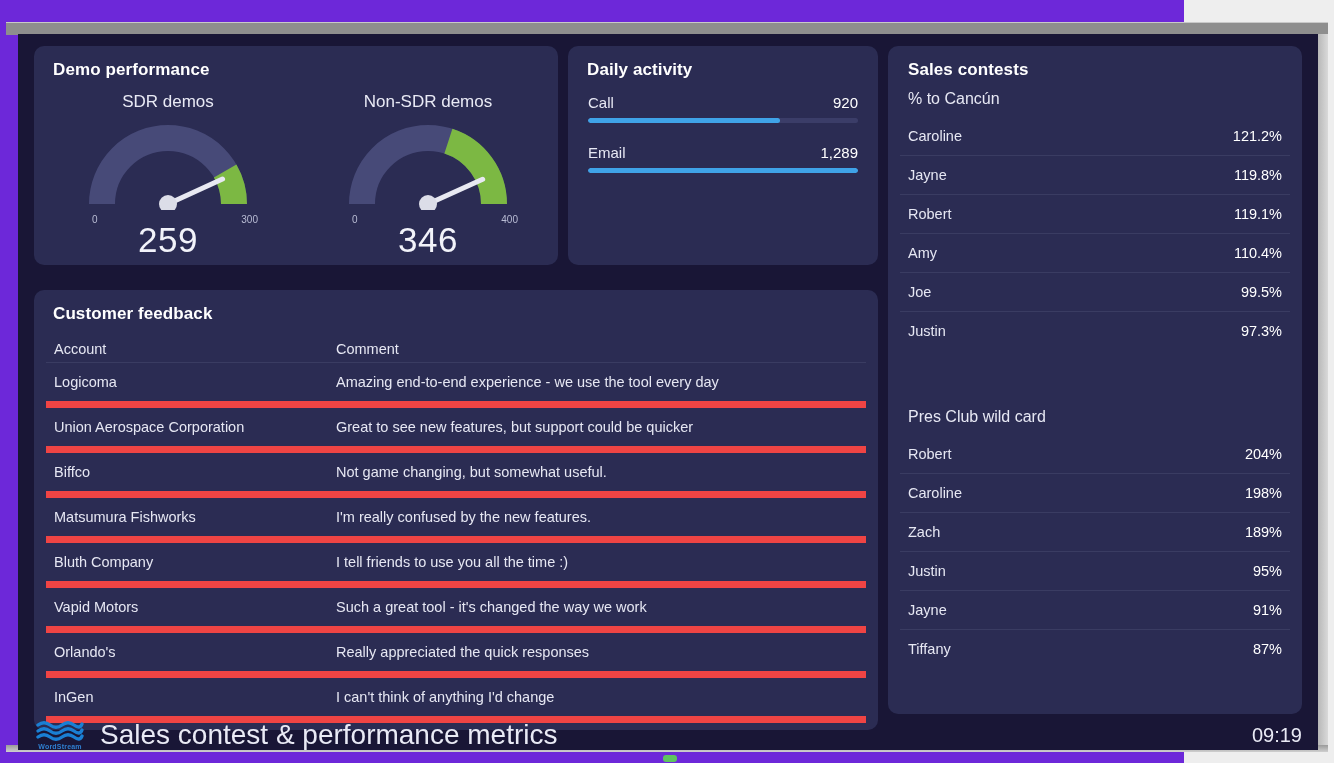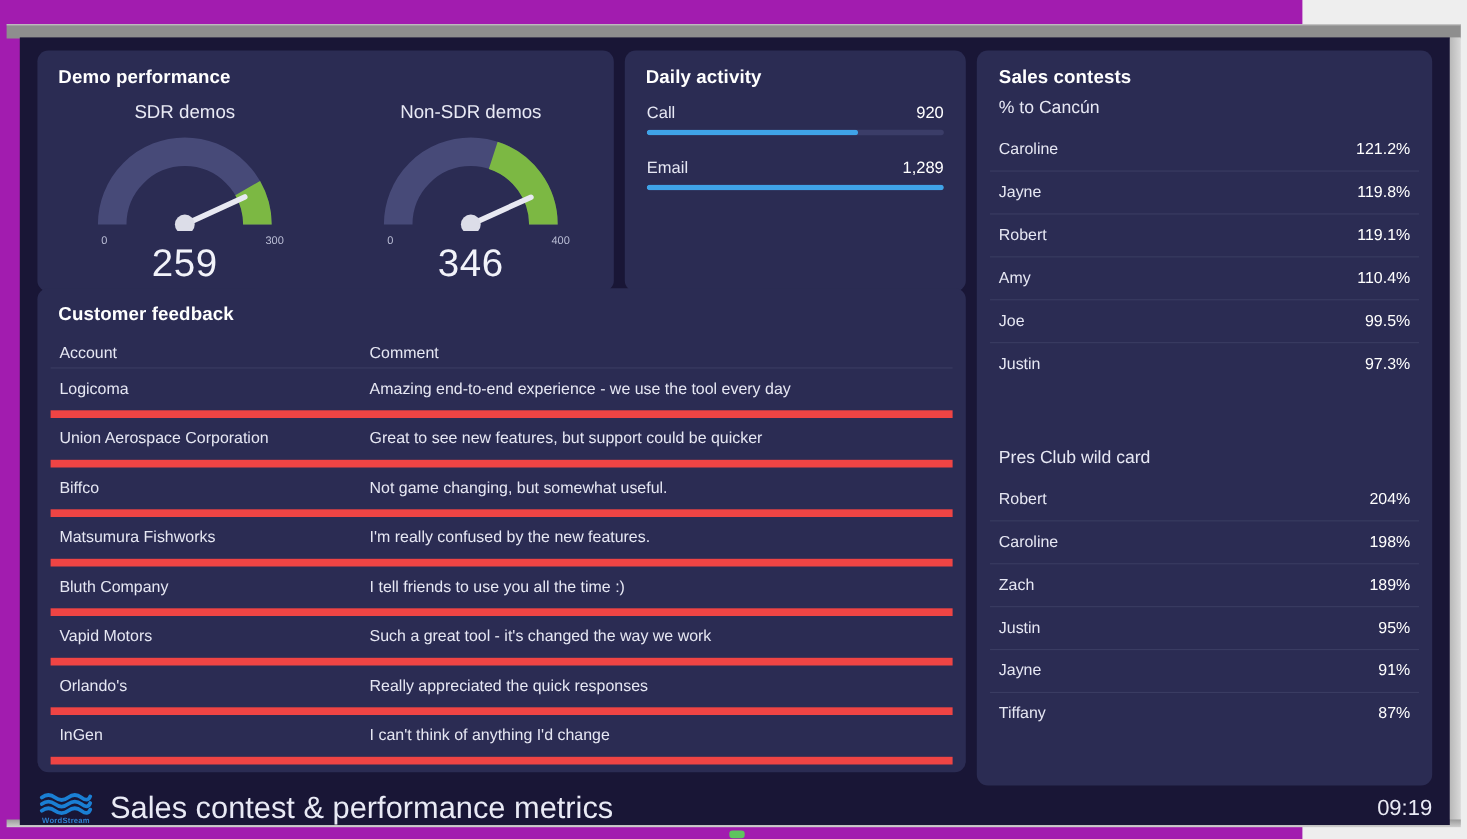--- a/index.html
+++ b/index.html
@@ -10,21 +10,21 @@
     height: 763px;
     overflow: hidden;
     font-family: "Liberation Sans", sans-serif;
   }
 
   
   #frame-outer {
     position: absolute;
     left: 0; top: 0;
     width: 1184px; height: 763px;
-    background: #a21caf;
+    background: #6d28d9;
   }
   #frame-topbar {
     position: absolute;
     left: 6px; top: 22px;
     width: 1322px; height: 12px;
     background: #8e8e8e;
     border-top: 1px solid #c9c9c9;
   }
   #frame-shadow-r {
     position: absolute;
@@ -128,21 +128,21 @@
     background: #3b3d68;
     overflow: hidden;
   }
   .activity-fill {
     height: 100%;
     border-radius: 3px;
     background: #3fa3e8;
   }
 
   
-  #card-feedback { left: 16px; top: 228px; width: 844px; height: 440px; }
+  #card-feedback { left: 16px; top: 256px; width: 844px; height: 440px; }
   #card-feedback .card-title { position: absolute; left: 19px; top: 14px; }
   #feedback-table {
     position: absolute;
     left: 12px; right: 12px; top: 46px;
   }
   .fb-row {
     display: flex;
     align-items: center;
     height: 38px;
     border-bottom: 7px solid #ef4444;

